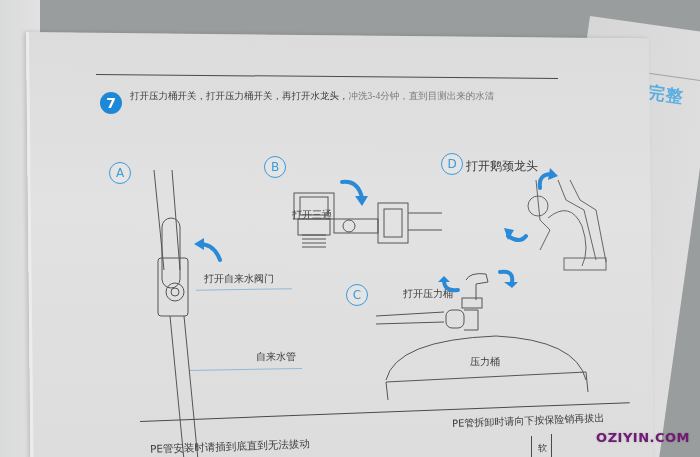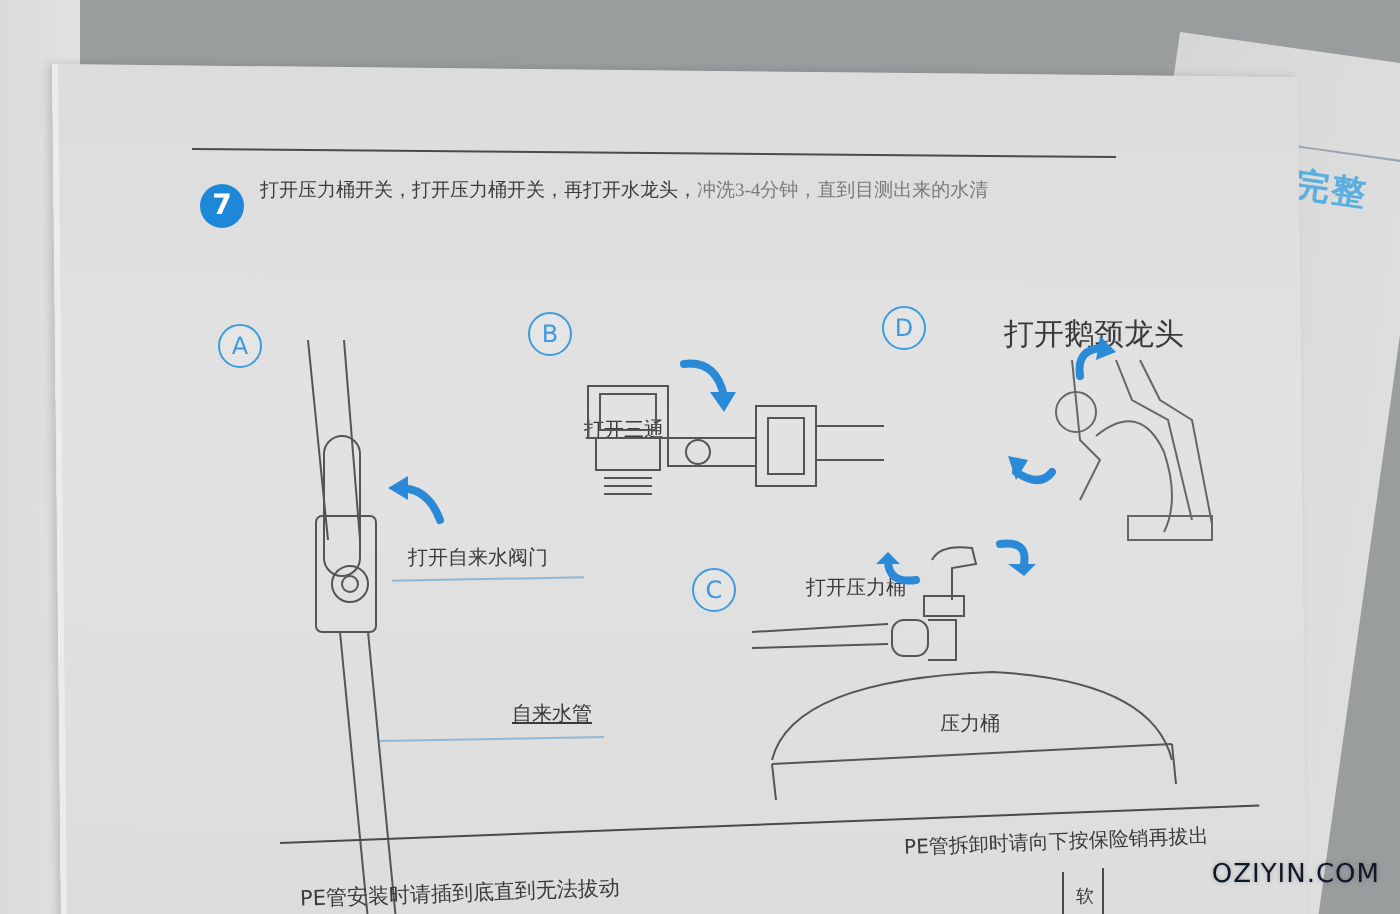--- a/index.html
+++ b/index.html
@@ -29,21 +29,21 @@
   .rule { position:absolute; height:1px; background:#4a4a4a; }
   .step-row { position:absolute; left:100px; top:86px; width:470px; }
   .step-num { position:absolute; left:0; top:6px; width:22px; height:22px; border-radius:50%; background:#1e88d8; color:#fff; font-size:14px; font-weight:bold; text-align:center; line-height:22px; }
   .step-text { position:absolute; left:30px; top:0; font-size:9.5px; color:#3c3c3c; line-height:19px; width:440px; }
   .step-text .light { color:#7a7a7a;font-family:Liberation Serif, serif; }
 
   .label { position:absolute; font-size:10px; color:#3a3a3a; white-space:nowrap; }
   .circ { position:absolute; width:20px; height:20px; border-radius:50%; border:1.5px solid #3c9bdc; color:#3c9bdc; font-size:12px; text-align:center; line-height:20px; background:rgba(255,255,255,0.15); }
   .blue-line { position:absolute; height:1px; background:#8fb9d8; }
   svg { position:absolute; overflow:visible; }
-  .watermark { position:absolute; right:10px; bottom:12px; color:#0f172a; font-size:13px; font-weight:normal; letter-spacing:0.5px; text-shadow:0 0 2px rgba(0,0,0,0.25); }
+  .watermark { position:absolute; right:10px; bottom:12px; color:#701a75; font-size:13px; font-weight:bold; letter-spacing:0.5px; text-shadow:0 0 2px rgba(0,0,0,0.25); }
 </style>
 </head>
 <body>
 
 <div class="bg-left"></div>
 
 <div class="page2">
   <div class="page2-rule"></div>
   <div class="page2-title">完整</div>
 </div>
@@ -70,21 +70,21 @@
   <circle cx="25" cy="122" r="4" fill="none" stroke="#555"></circle>
   <line x1="20" y1="146" x2="34" y2="290" stroke="#555"></line>
   <line x1="34" y1="146" x2="48" y2="290" stroke="#555"></line>
 </svg>
 <svg style="left:192px;top:236px;" width="34" height="28">
   <path d="M28 24 Q22 8 8 8" fill="none" stroke="#2a8ad8" stroke-width="4" stroke-linecap="round"></path>
   <path d="M2 8 L12 2 L12 14 Z" fill="#2a8ad8"></path>
 </svg>
 <div class="label" style="left:204px;top:272px;">打开自来水阀门</div>
 <div class="blue-line" style="left:196px;top:289px;width:96px;transform:rotate(-1deg);"></div>
-<div class="label" style="left:256px;top:350px;text-decoration:underline;">自来水管</div>
+<div class="label" style="left:256px;top:350px;">自来水管</div>
 <div class="blue-line" style="left:190px;top:369px;width:112px;transform:rotate(-1deg);"></div>
 
 <div class="circ" style="left:264px;top:156px;">B</div>
 <div class="label" style="left:292px;top:160px;margin-top:48px;">打开三通</div>
 <svg style="left:292px;top:185px;" width="150" height="70">
   <rect x="2" y="8" width="40" height="26" fill="none" stroke="#555"></rect>
   <rect x="8" y="12" width="28" height="18" fill="none" stroke="#555"></rect>
   <rect x="6" y="34" width="32" height="16" fill="none" stroke="#555"></rect>
   <path d="M10 50 h24 M10 54 h24 M10 58 h24 M10 62 h24" stroke="#555"></path>
   <rect x="42" y="34" width="44" height="14" fill="none" stroke="#555"></rect>
@@ -93,21 +93,21 @@
   <rect x="92" y="24" width="18" height="28" fill="none" stroke="#555"></rect>
   <line x1="116" y1="28" x2="150" y2="28" stroke="#555"></line>
   <line x1="116" y1="45" x2="150" y2="45" stroke="#555"></line>
 </svg>
 <svg style="left:340px;top:178px;" width="30" height="30">
   <path d="M2 4 Q18 2 22 20" fill="none" stroke="#2a8ad8" stroke-width="4" stroke-linecap="round"></path>
   <path d="M15 18 L28 18 L22 28 Z" fill="#2a8ad8"></path>
 </svg>
 
 <div class="circ" style="left:441px;top:153px;">D</div>
-<div class="label" style="left:466px;top:158px;font-size:15px;margin-left:36px;">打开鹅颈龙头</div>
+<div class="label" style="left:466px;top:158px;font-size:12px;">打开鹅颈龙头</div>
 <svg style="left:500px;top:170px;" width="110" height="105">
   <path d="M36 10 L40 50 L50 60 L40 80" fill="none" stroke="#666"></path>
   <circle cx="38" cy="36" r="10" fill="none" stroke="#666"></circle>
   <path d="M48 48 Q70 30 82 56 Q90 80 82 96" fill="none" stroke="#666"></path>
   <path d="M58 10 L66 30 L84 40 L96 90" fill="none" stroke="#666"></path>
   <path d="M70 10 L80 30 L96 40 L106 92" fill="none" stroke="#666"></path>
   <rect x="64" y="88" width="42" height="12" fill="none" stroke="#666"></rect>
 </svg>
 <svg style="left:536px;top:168px;" width="24" height="24">
   <path d="M4 20 Q2 6 16 6" fill="none" stroke="#2a8ad8" stroke-width="4" stroke-linecap="round"></path>

